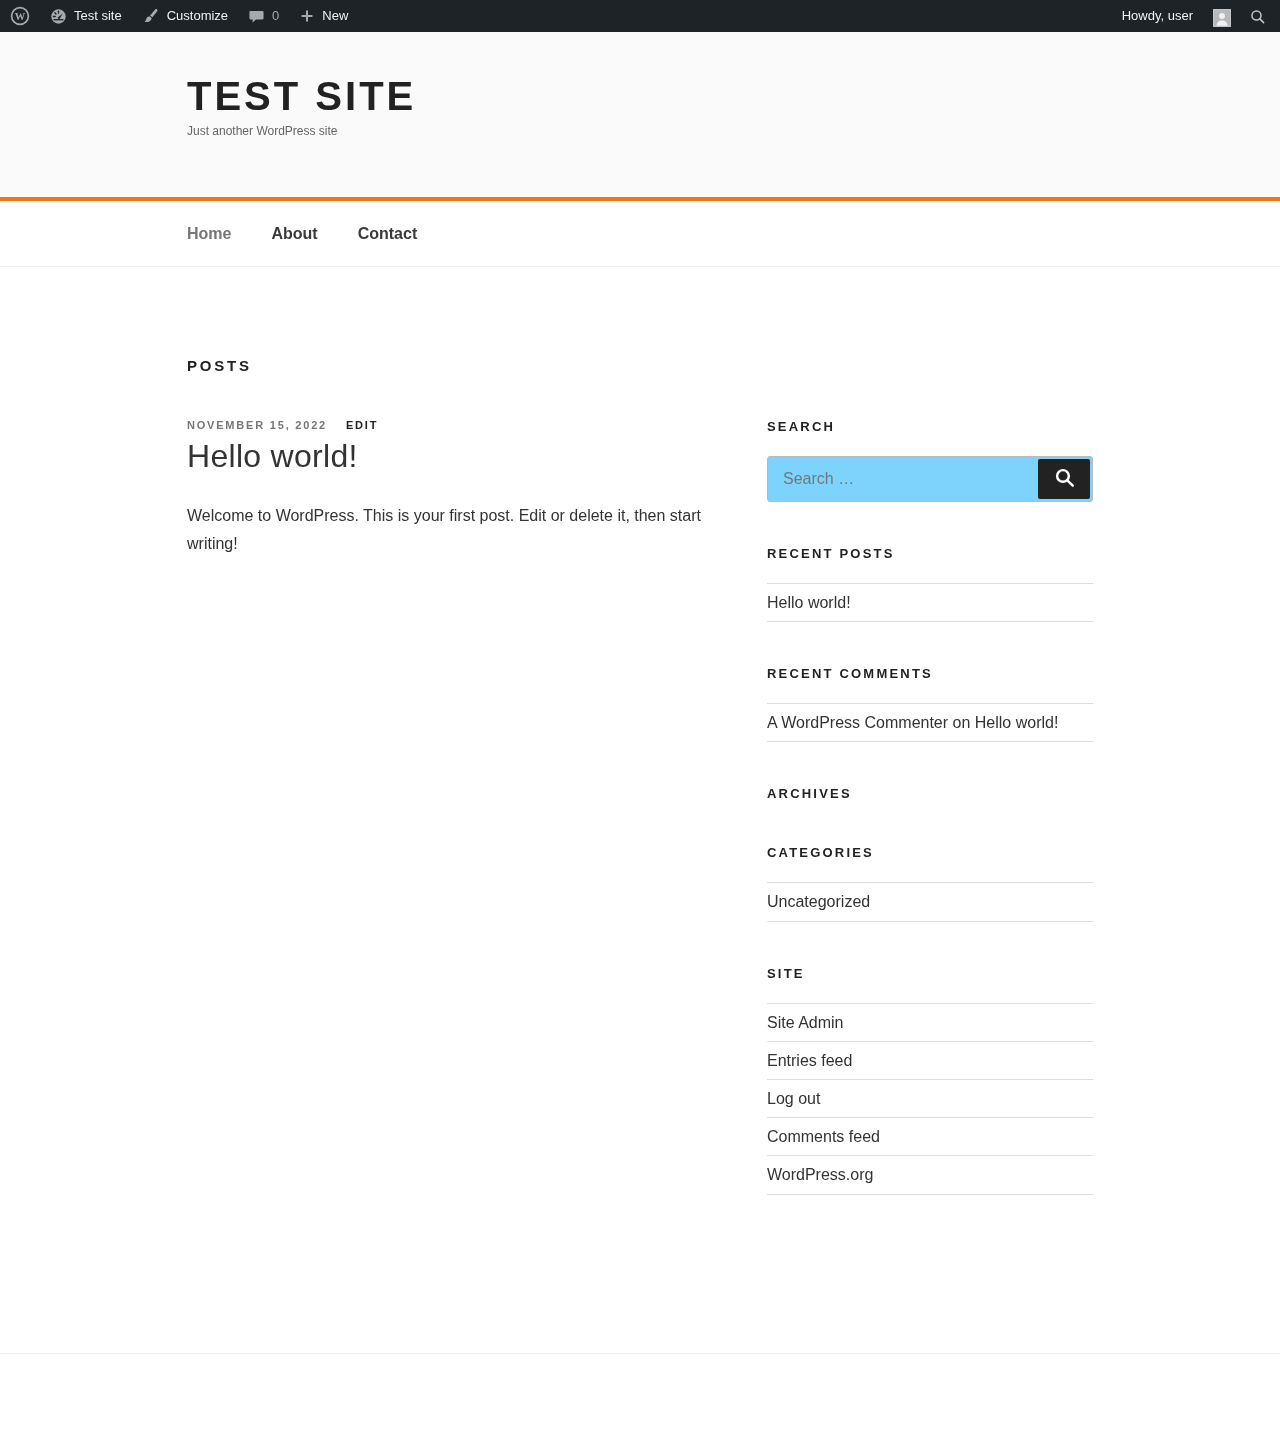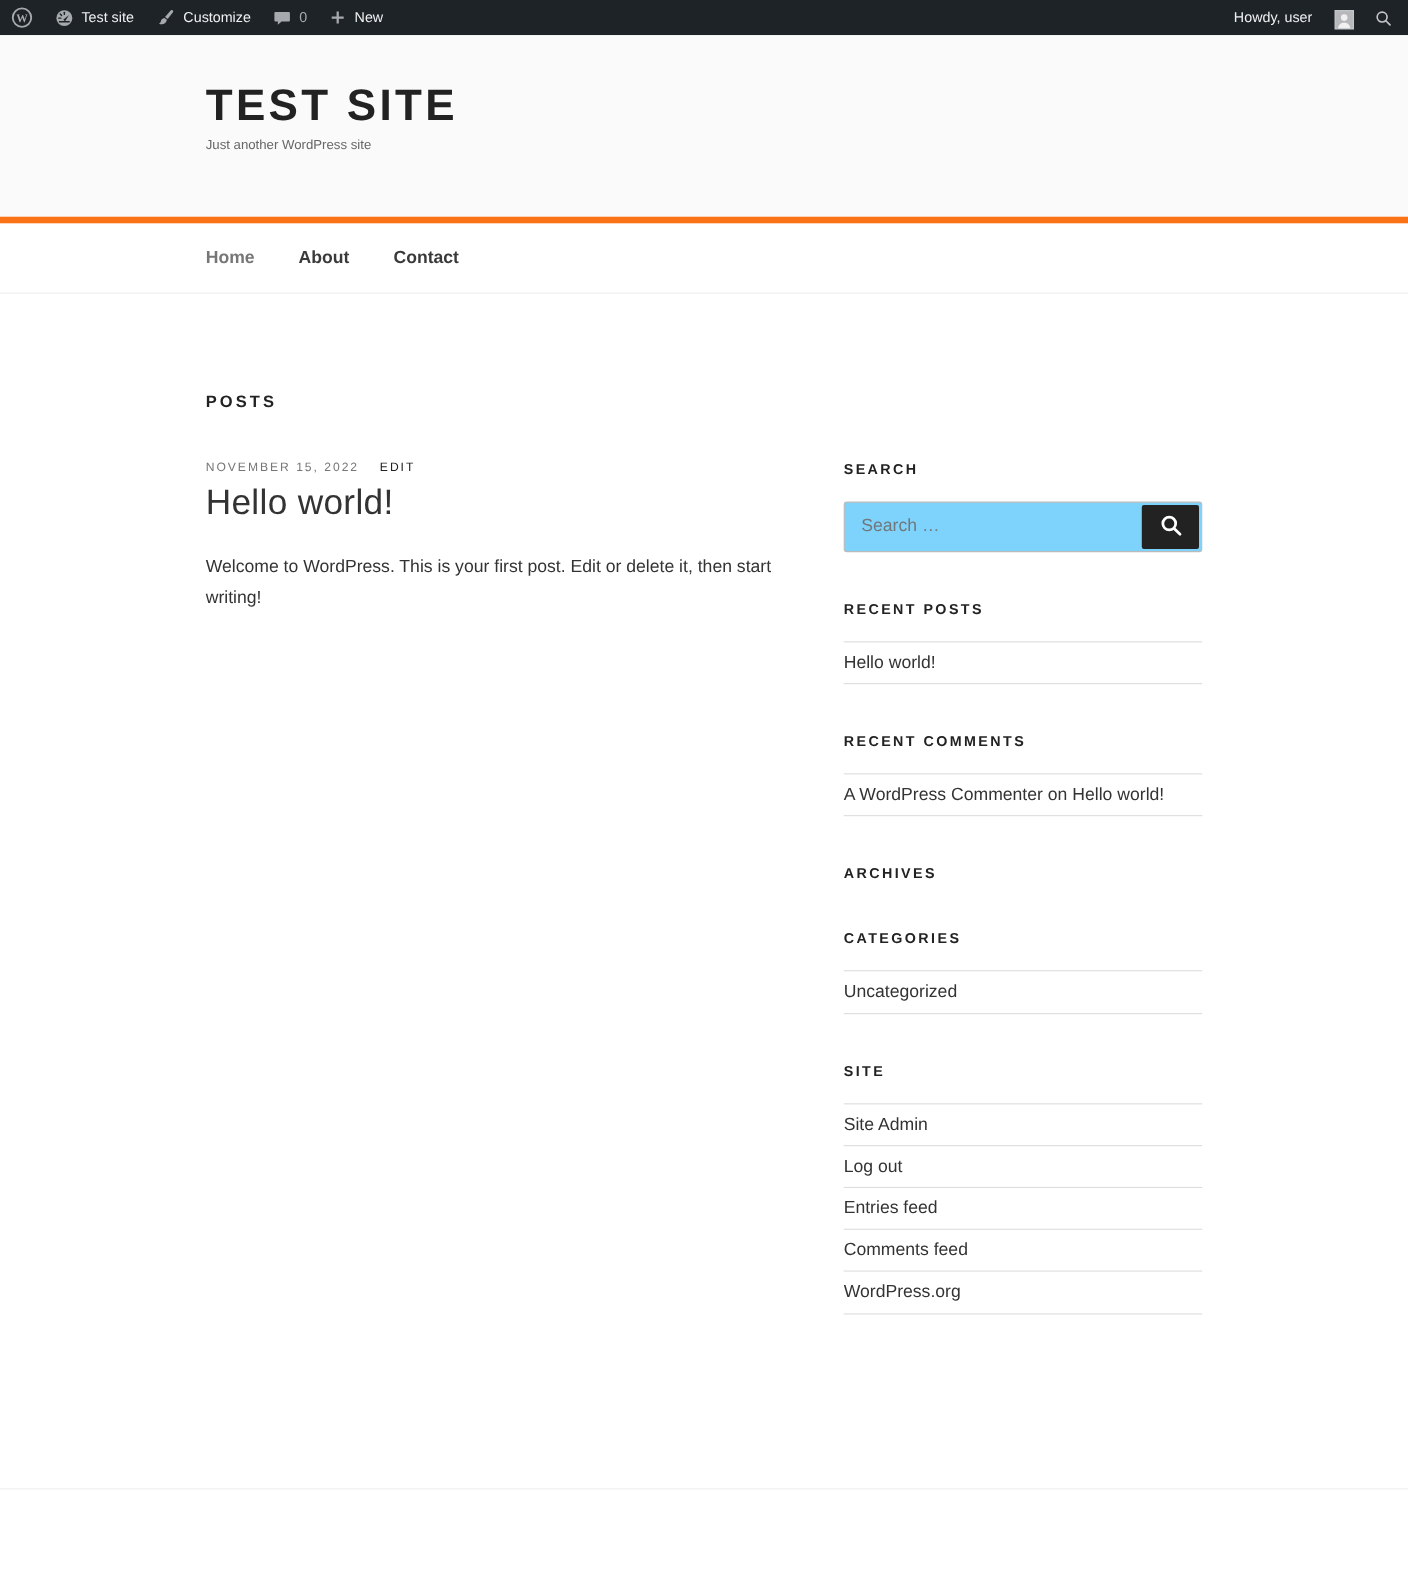--- a/index.html
+++ b/index.html
@@ -53,21 +53,21 @@
   }
   .site-tagline {
     margin: 6px 0 0;
     font-size: 12px;
     color: #666666;
   }
 
   
   .site-nav {
     background: #ffffff;
-    border-top: 6px solid #f97316;
+    border-top: 4px solid #f97316;
     border-bottom: 1px solid #eeeeee;
     height: 70px;
   }
   .nav-row { display: flex; align-items: center; height: 100%; }
   .nav-item {
     font-size: 16px;
     font-weight: 700;
     color: #3a3a3a;
     margin-right: 40px;
   }
@@ -81,21 +81,21 @@
 
   .page-title {
     margin: 0 0 45px;
     font-size: 15px;
     font-weight: 700;
     letter-spacing: 2.8px;
     color: #222222;
   }
   .entry-meta {
     font-size: 11px;
-    font-weight: 400;
+    font-weight: 700;
     letter-spacing: 1.8px;
   }
   .entry-date { color: #767676; }
   .entry-edit { color: #222222; margin-left: 14px; }
   .entry-title {
     margin: 5px 0 0;
     font-size: 32px;
     font-weight: 300;
     color: #333333;
     letter-spacing: 0.3px;
@@ -324,26 +324,26 @@
         </ul>
       </section>
 
       <section class="widget">
         <h4 class="widget-title">SITE</h4>
         <ul>
           <li>
             <a>Site Admin</a>
           </li>
           <li>
+            <a>Entries feed</a>
+          </li>
+          <li>
             <a>Log out</a>
           </li>
           <li>
-            <a>Entries feed</a>
-          </li>
-          <li>
             <a>Comments feed</a>
           </li>
           <li>
             <a>WordPress.org</a>
           </li>
         </ul>
       </section>
 
     </aside>
   </div>

